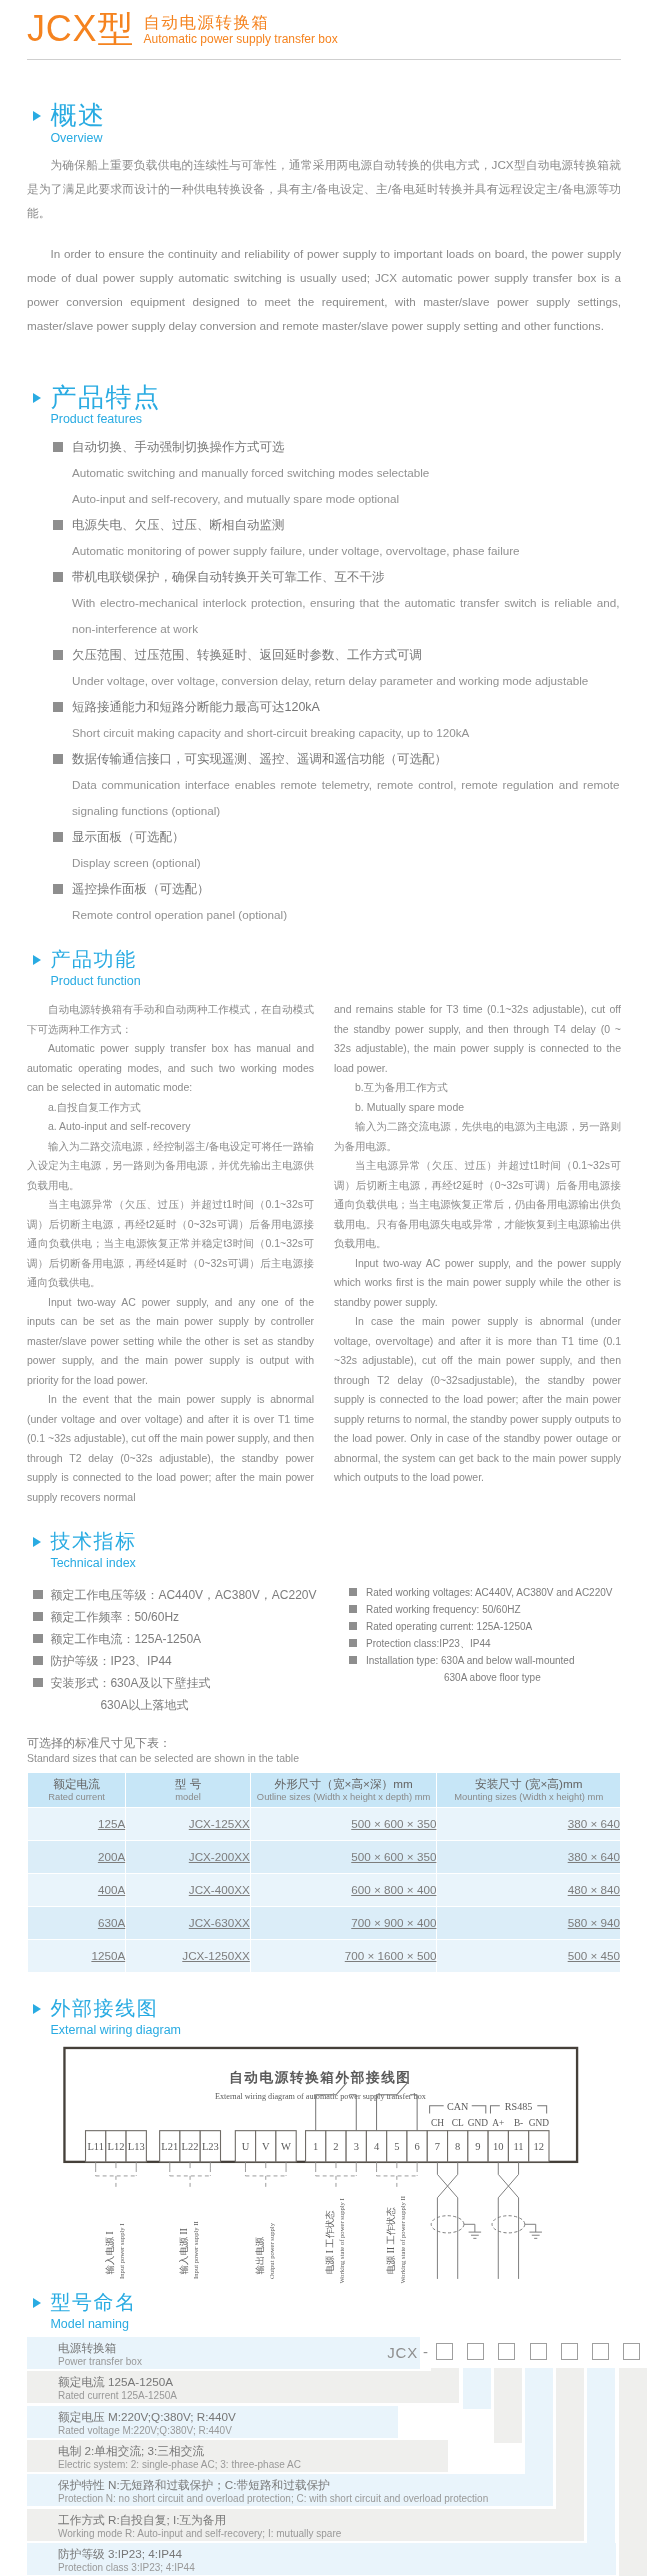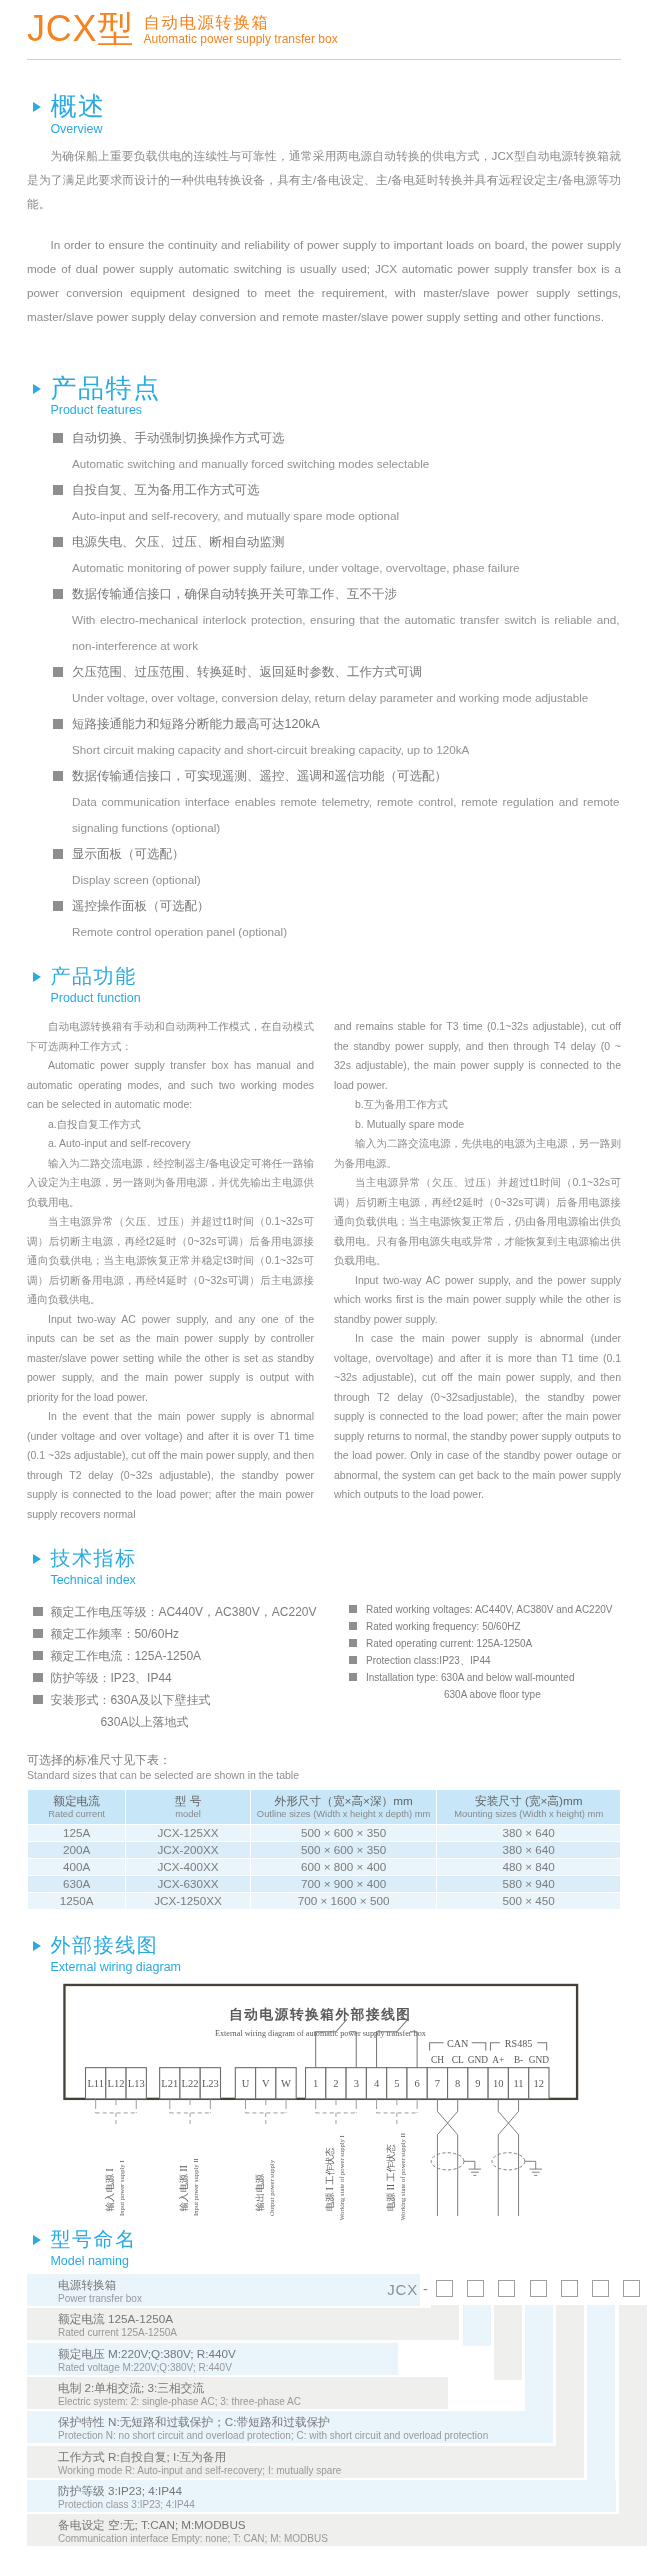--- a/index.html
+++ b/index.html
@@ -57,21 +57,21 @@
   .tech-right .ti-l2 { font-size:10px; line-height:17px; padding-left:78px; }
   .ti-l2:empty { display:none; }
 
   
   .sizes-intro-zh { color:#7d7d7d; font-size:12px; line-height:15.6px; margin-top:0; }
   .sizes-intro-en { color:#8f8f8f; font-size:10.5px; line-height:14px; }
   table.tbl { width:100%; border-collapse:separate; border-spacing:1.6px; margin-top:6.2px; }
   .tbl th { background:#c7e6f7; font-weight:normal; padding:3.9px 1.6px 4.7px; }
   .tbl .h-zh { color:#646464; font-size:11.7px; line-height:14px; }
   .tbl .h-en { color:#8a8a8a; font-size:9.4px; line-height:11.7px; }
-  .tbl td { color:#7d7d7d; font-size:11.7px; text-align:center; height:16px; }
+  .tbl td { color:#7d7d7d; font-size:11.7px; text-align:right; height:32px;text-decoration:underline; }
   .tbl tr.r-a td { background:#e9f4fb; }
   .tbl tr.r-b td { background:#dbedf8; }
   .c0 { width:16.5%; } .c1 { width:21%; } .c2 { width:31.5%; } .c3 { width:31%; }
 
   
   .wsvg { display:block; margin-top:4.7px; }
   .wsvg text { fill:#5a5a5a; font-family:"Liberation Serif", serif; }
   .wt-zh { font-size:17.5px; font-weight:bold; text-anchor:middle; letter-spacing:2px; fill:#4c4c4c; font-family:"Liberation Sans",sans-serif; }
   .wt-en { font-size:10.5px; text-anchor:middle; fill:#9a9a9a; font-family:"Liberation Sans",sans-serif; }
   .wpin { font-size:12px; text-anchor:middle; fill:#4c4c4c; }
@@ -85,21 +85,21 @@
   .n-row { position:absolute; left:0; height:32px; padding:3.1px 0 0 31px; }
   .n-blue { background:#e9f4fb; }
   .n-gray { background:#efefed; }
   .n-zh { color:#777; font-size:11.7px; line-height:15px; }
   .n-en { color:#999; font-size:10px; line-height:13.3px; }
   .strip { position:absolute; top:31px; width:28px; }
   .box { position:absolute; top:6.2px; width:17px; height:17px; border:1.6px solid #9f9f9f; background:#fff; }
   .n-prefix { position:absolute; left:350px; top:7px; width:41px; text-align:right; font-size:15px; color:#8f8f8f; letter-spacing:0.8px; }
   .n-dash { position:absolute; left:396px; top:5.5px; font-size:15px; color:#8f8f8f; }
 
-  .sec-overview { margin-top:32px; }
+  .sec-overview { margin-top:41px; }
   .sec-features { margin-top:45px; }
   .sec-function { margin-top:19px; }
   .sec-technical { margin-top:22px; }
   .sec-sizes { margin-top:20px; }
   .sec-wiring { margin-top:23.4px; }
   .sec-naming { margin-top:3.1px; }
 </style>
 </head>
 <body>
 
@@ -129,29 +129,28 @@
       <span class="tri"></span>
       <div class="t-zh-lg">产品特点</div>
       <div class="t-en">Product features</div>
     </div>
     <div class="feat-list">
       <div>
         <div class="feat-zh">自动切换、手动强制切换操作方式可选</div>
         <div class="feat-en">Automatic switching and manually forced switching modes selectable</div>
       </div>
       <div>
-        <div class="feat-zh">自投自复、互为备用工作方式可选</div>
         <div class="feat-en">Auto-input and self-recovery, and mutually spare mode optional</div>
       </div>
       <div>
         <div class="feat-zh">电源失电、欠压、过压、断相自动监测</div>
         <div class="feat-en">Automatic monitoring of power supply failure, under voltage, overvoltage, phase failure</div>
       </div>
       <div>
-        <div class="feat-zh">数据传输通信接口，确保自动转换开关可靠工作、互不干涉</div>
+        <div class="feat-zh">带机电联锁保护，确保自动转换开关可靠工作、互不干涉</div>
         <div class="feat-en">With electro-mechanical interlock protection, ensuring that the automatic transfer switch is reliable and, non-interference at work</div>
       </div>
       <div>
         <div class="feat-zh">欠压范围、过压范围、转换延时、返回延时参数、工作方式可调</div>
         <div class="feat-en">Under voltage, over voltage, conversion delay, return delay parameter and working mode adjustable</div>
       </div>
       <div>
         <div class="feat-zh">短路接通能力和短路分断能力最高可达120kA</div>
         <div class="feat-en">Short circuit making capacity and short-circuit breaking capacity, up to 120kA</div>
       </div>

